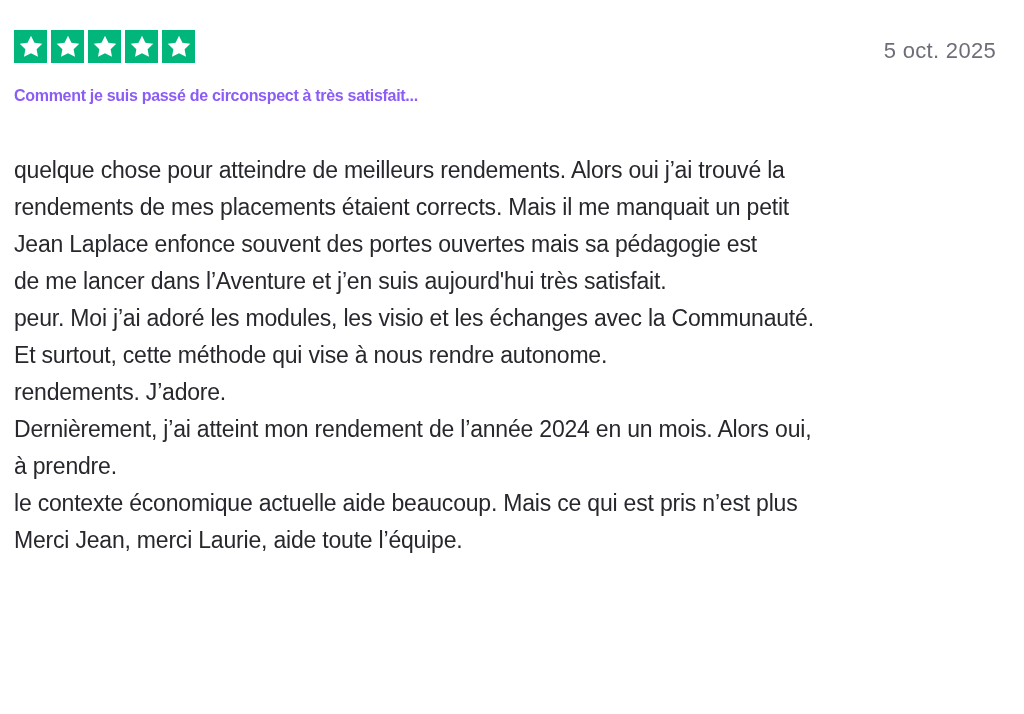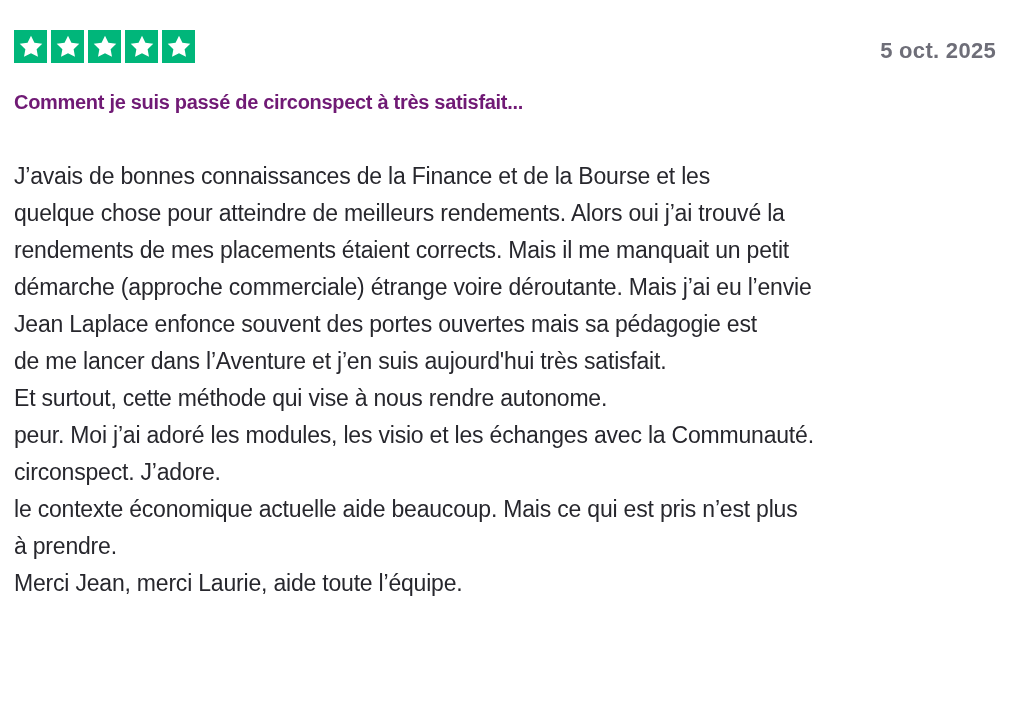--- a/index.html
+++ b/index.html
@@ -34,32 +34,32 @@
     display: flex;
     align-items: center;
     justify-content: center;
     flex: 0 0 auto;
   }
   .star-box svg {
     display: block;
   }
   .review-date {
     font-size: 22px;
-    font-weight: 700;
+    font-weight: 400;
     color: #6e6e78;
     letter-spacing: 0.3px;
     margin-top: 8px;
     white-space: nowrap;
   }
   .review-title {
-    margin-top: 22px;
-    font-size: 20px;
+    margin-top: 16px;
+    font-size: 16px;
     line-height: 32px;
     font-weight: 700;
-    color: #701a75;
+    color: #8b5cf6;
     letter-spacing: -0.3px;
     white-space: nowrap;
   }
   .review-body {
     margin-top: 40px;
     font-size: 23px;
     line-height: 37px;
     font-weight: 400;
     color: #27272d;
     letter-spacing: -0.2px;
@@ -100,27 +100,26 @@
             <polygon fill="#ffffff" points="12,1.6 15.15,8.0 22.4,9.05 17.2,14.0 18.45,21.1 12,17.7 5.55,21.1 6.8,14.0 1.6,9.05 8.85,8.0"></polygon>
           </svg>
       </span>
     </div>
     <div class="review-date">5 oct. 2025</div>
   </div>
 
   <div class="review-title">Comment je suis passé de circonspect à très satisfait...</div>
 
   <div class="review-body">
-    <div class="line">J’avais de bonnes connaissances de la Finance et de la Bourse et les</div>
     <div class="line">quelque chose pour atteindre de meilleurs rendements. Alors oui j’ai trouvé la</div>
     <div class="line">rendements de mes placements étaient corrects. Mais il me manquait un petit</div>
-    <div class="line">démarche (approche commerciale) étrange voire déroutante. Mais j’ai eu l’envie</div>
     <div class="line">Jean Laplace enfonce souvent des portes ouvertes mais sa pédagogie est</div>
     <div class="line">de me lancer dans l’Aventure et j’en suis aujourd'hui très satisfait.</div>
+    <div class="line">peur. Moi j’ai adoré les modules, les visio et les échanges avec la Communauté.</div>
     <div class="line">Et surtout, cette méthode qui vise à nous rendre autonome.</div>
-    <div class="line">peur. Moi j’ai adoré les modules, les visio et les échanges avec la Communauté.</div>
-    <div class="line">circonspect. J’adore.</div>
+    <div class="line">rendements. J’adore.</div>
+    <div class="line">Dernièrement, j’ai atteint mon rendement de l’année 2024 en un mois. Alors oui,</div>
+    <div class="line">à prendre.</div>
     <div class="line">le contexte économique actuelle aide beaucoup. Mais ce qui est pris n’est plus</div>
-    <div class="line">à prendre.</div>
     <div class="line">Merci Jean, merci Laurie, aide toute l’équipe.</div>
   </div>
 
 </div>
 
 </body></html>

